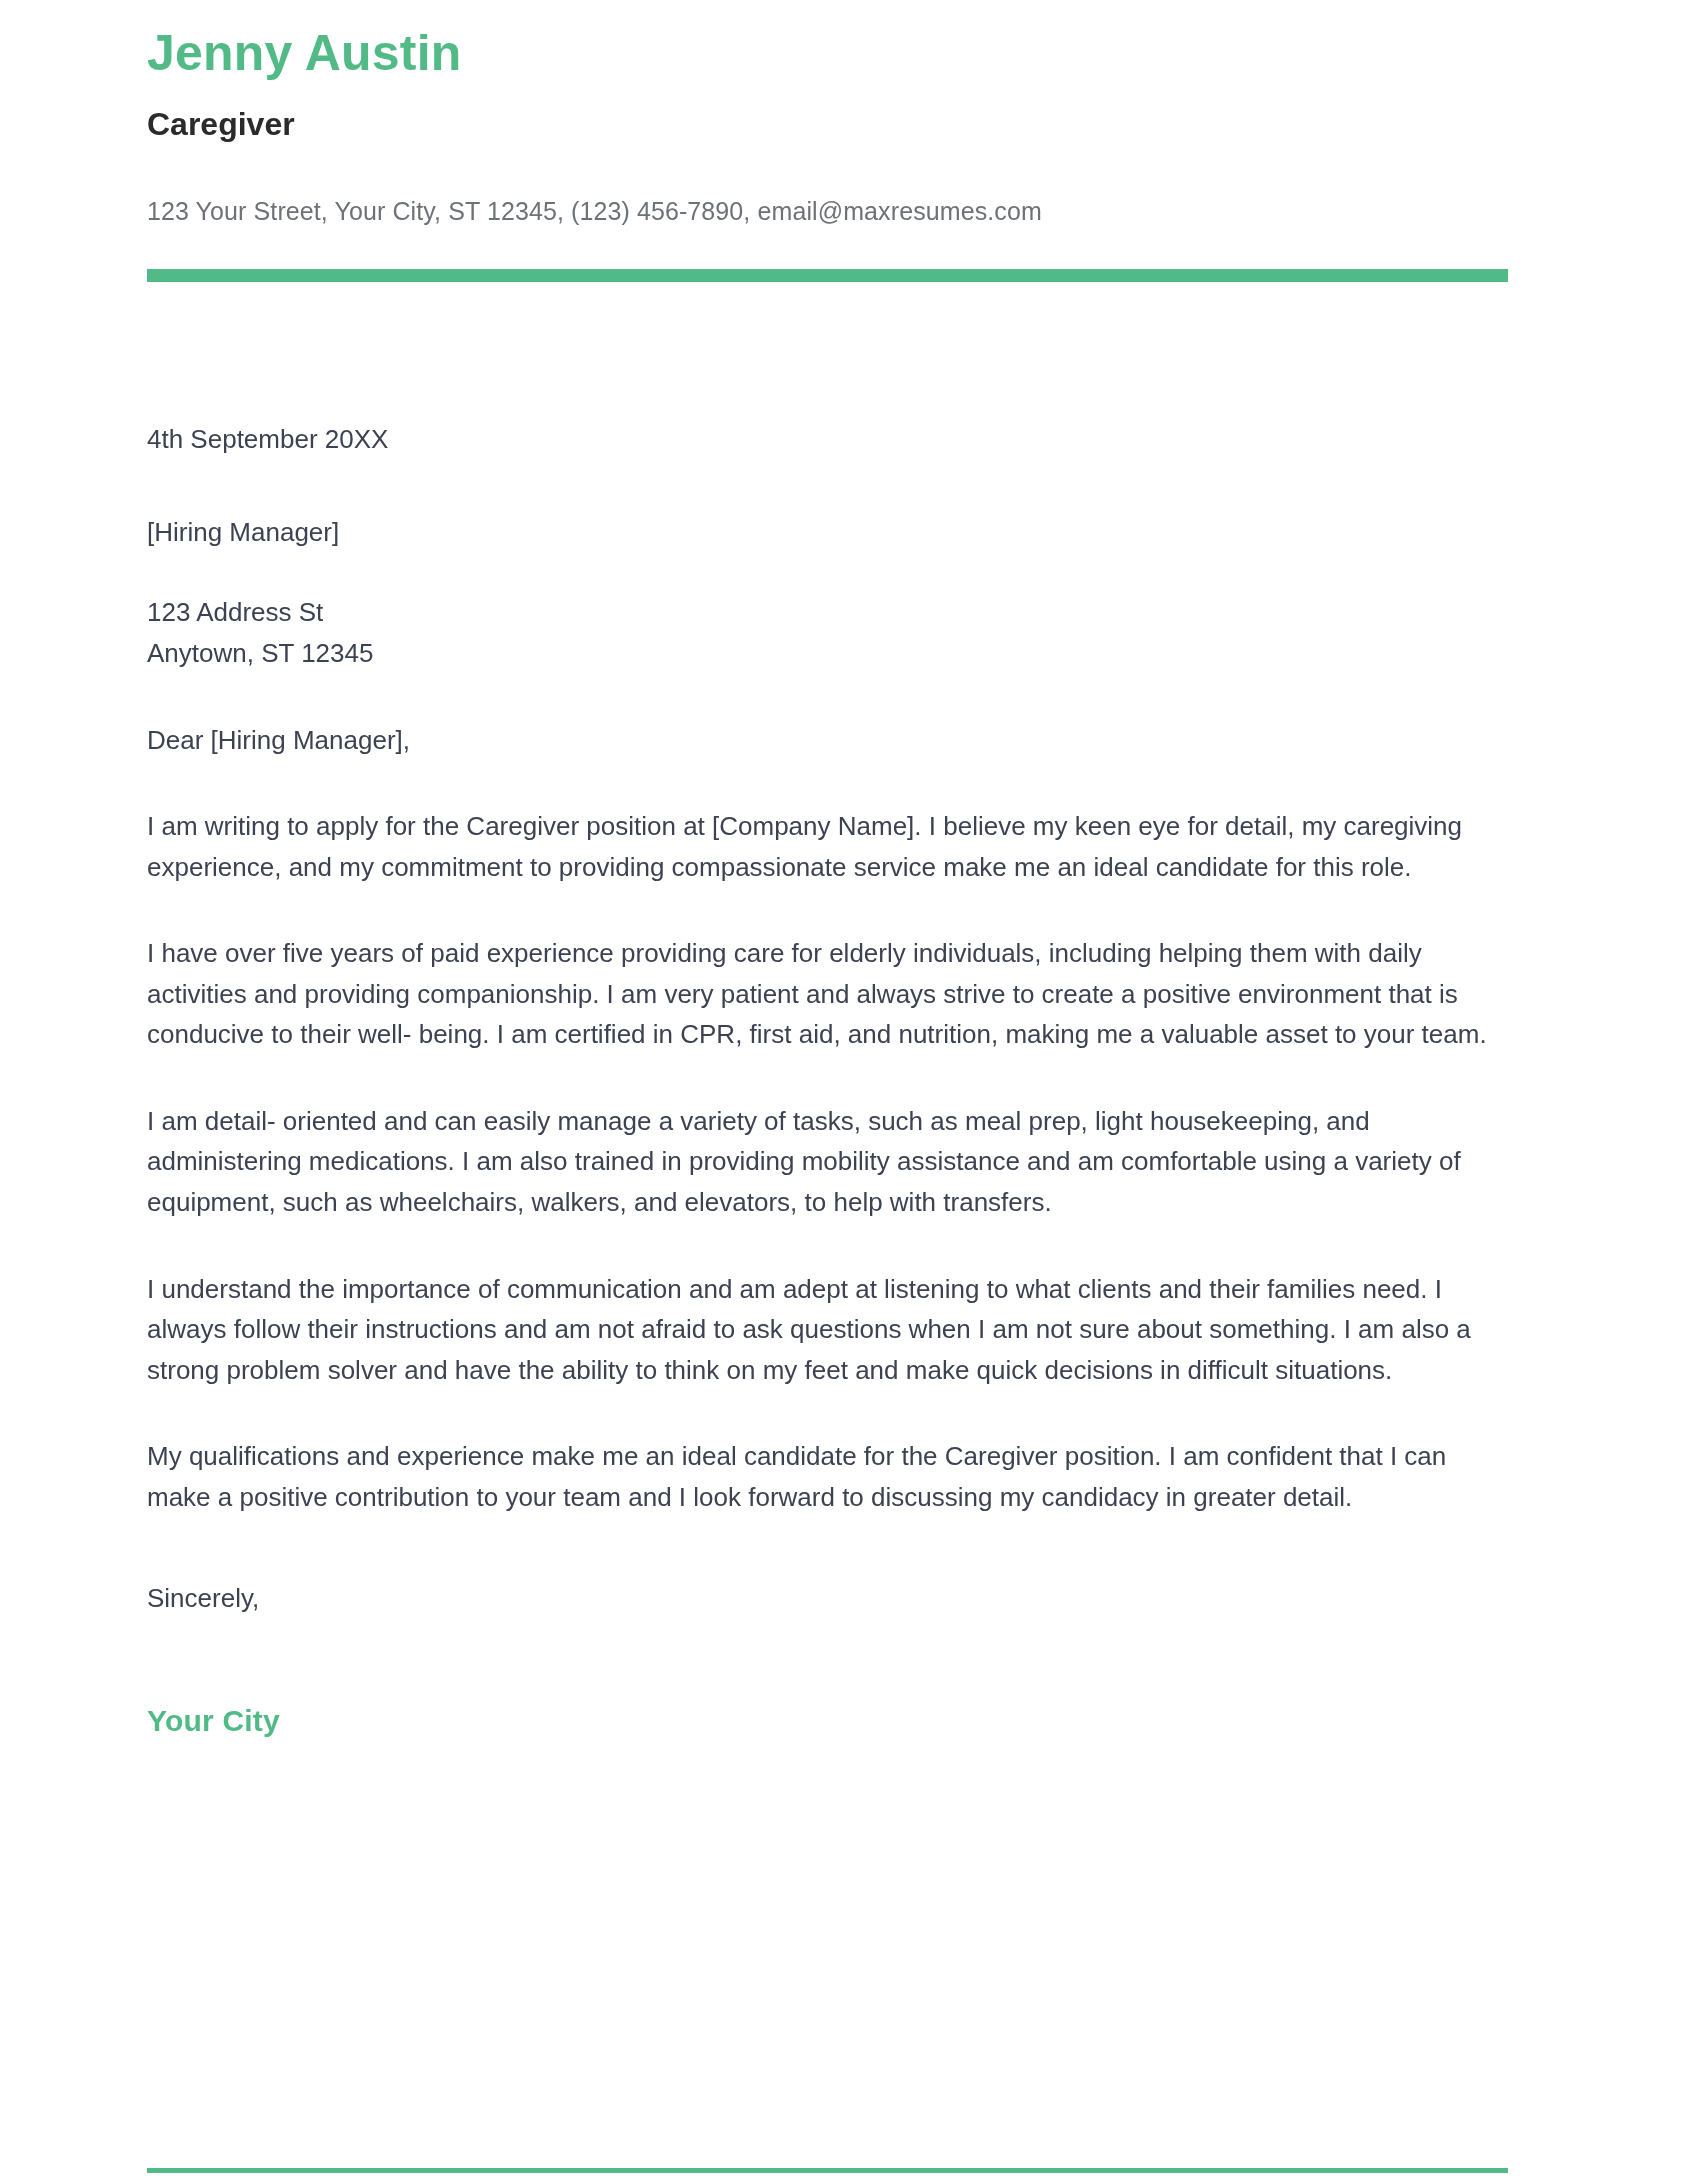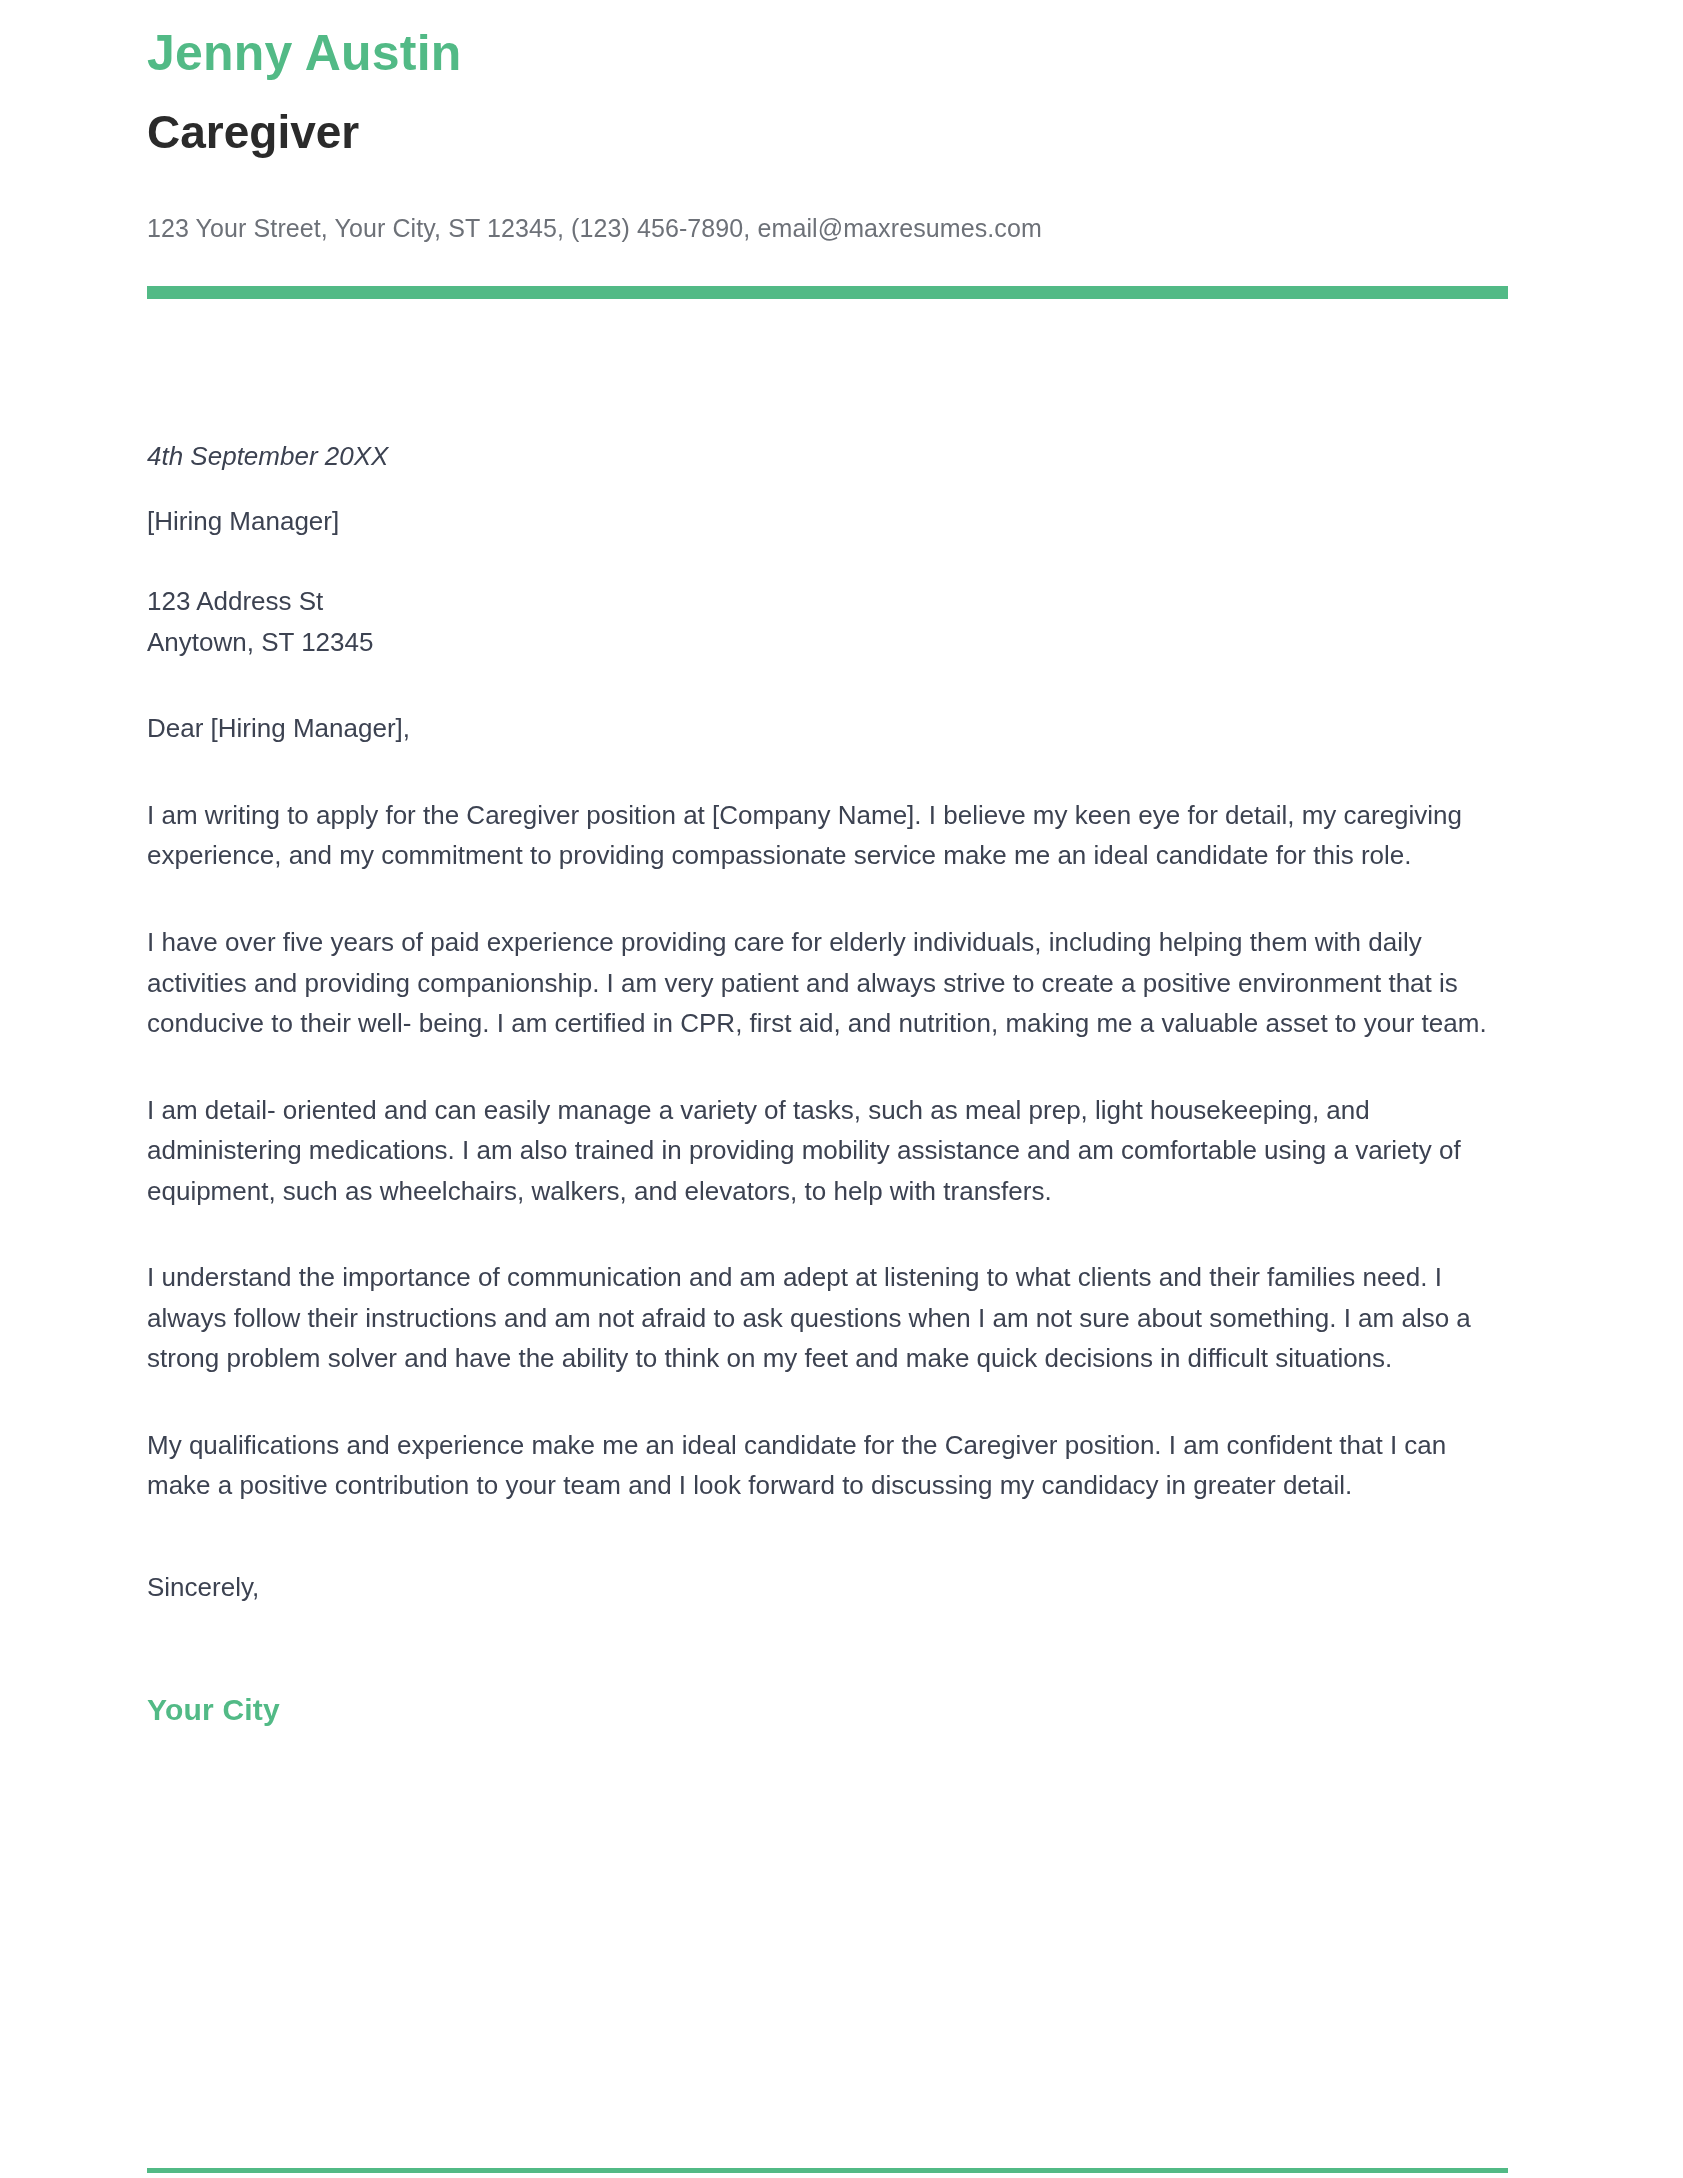--- a/index.html
+++ b/index.html
@@ -37,21 +37,21 @@
 
   .applicant-name {
     font-size: 50px;
     font-weight: bold;
     color: #52BA86;
     letter-spacing: 0.2px;
     line-height: 1.18;
   }
 
   .job-title {
-    font-size: 46px;
+    font-size: 32px;
     font-weight: bold;
     color: #2B2B2B;
     line-height: 1.2;
     margin-top: 22px;
   }
 
   .contact-line {
     font-size: 25px;
     color: #6D7178;
     line-height: 1.4;
@@ -68,22 +68,21 @@
 
   
   .letter {
     margin-top: 137px;
     font-size: 26px;
     color: #3C4251;
     line-height: 1.56;
   }
 
   .letter .date {
-    margin-bottom: 24px;
-    font-style: italic;
+    margin-bottom: 52px;
   }
 
   .letter .recipient-name {
     margin-bottom: 40px;
     margin-top: 7px;
   }
 
   .letter .recipient-address {
     margin-bottom: 46px;
   }

